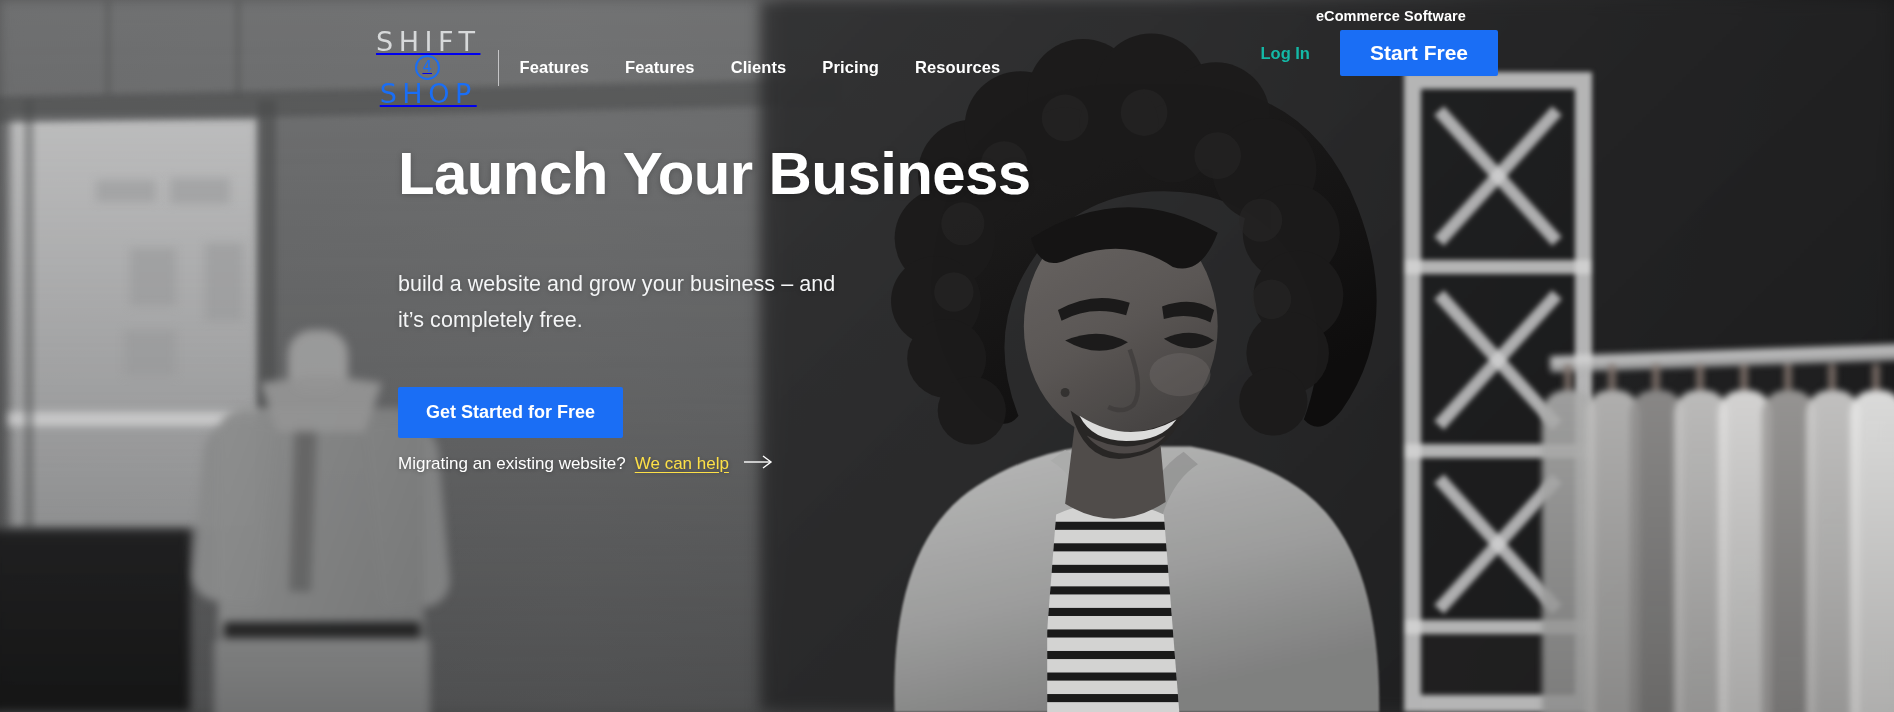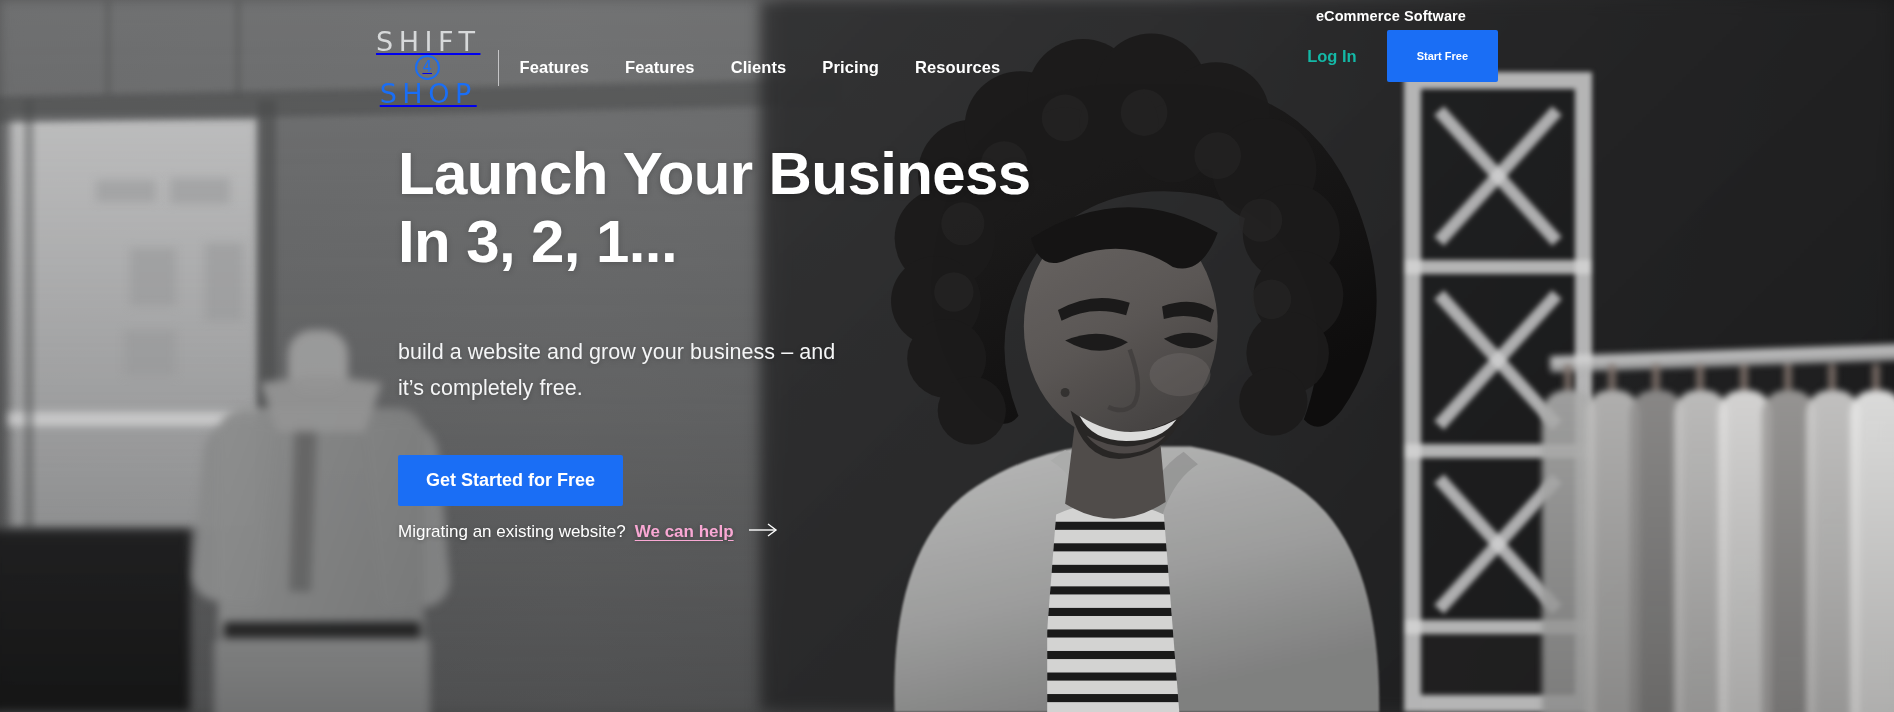--- a/index.html
+++ b/index.html
@@ -216,22 +216,22 @@
     margin-bottom: 6px; margin-right: 32px;
   }
   .account-row { display: flex; align-items: center; gap: 30px; }
   .login-link {
     color: #14b8a6; font-size: 16.5px; font-weight: 700; text-decoration: none;
     white-space: nowrap;
     text-align: right;
   }
   .start-free-btn {
     background: #1a6ef5; color: #ffffff;
-    font-size: 11px; font-weight: 700;
-    padding: 20px 30px; border: none; border-radius: 2px;
+    font-size: 21px; font-weight: 700;
+    padding: 11px 30px; border: none; border-radius: 2px;
     cursor: pointer; white-space: nowrap;
     font-family: "Liberation Sans", sans-serif;
   }
 
   
   .hero-content {
     position: absolute; left: 398px; top: 140px; z-index: 30; width: 640px;
   }
   .headline {
     color: #ffffff;
@@ -251,21 +251,21 @@
     font-size: 18px; font-weight: 700;
     padding: 15px 28px; border: none; border-radius: 2px; cursor: pointer;
     font-family: "Liberation Sans", sans-serif;
   }
   .migrate-row {
     margin-top: 16px; display: flex; align-items: center; gap: 9px;
     color: #ffffff; font-size: 17px; font-weight: 400;
     text-shadow: 0 1px 4px rgba(0,0,0,0.3);
   }
   .migrate-link {
-    color: #f9a8d4; font-weight: 700; text-decoration: underline;
+    color: #fde047; font-weight: 400; text-decoration: underline;
     text-underline-offset: 3px; cursor: pointer;
   }
   .arrow-icon { display: inline-block; margin-left: 6px; }
 </style>
 </head>
 <body>
 
 <div id="stage">
 
   <div class="hero-photo">
@@ -452,21 +452,20 @@
       <div class="account-row">
         <a href="#" class="login-link">Log In</a>
         <button class="start-free-btn">Start Free</button>
       </div>
     </div>
   </div>
 
   <div class="hero-content">
     <h1 class="headline">
       <span>Launch Your Business</span><br>
-      <span>In 3, 2, 1...</span>
     </h1>
 
     <p class="subcopy">
       <br>
       <span>build a website and grow your business – and</span><br>
       <span>it’s completely free.</span>
     </p>
 
     <button class="cta-btn">Get Started for Free</button>
 

